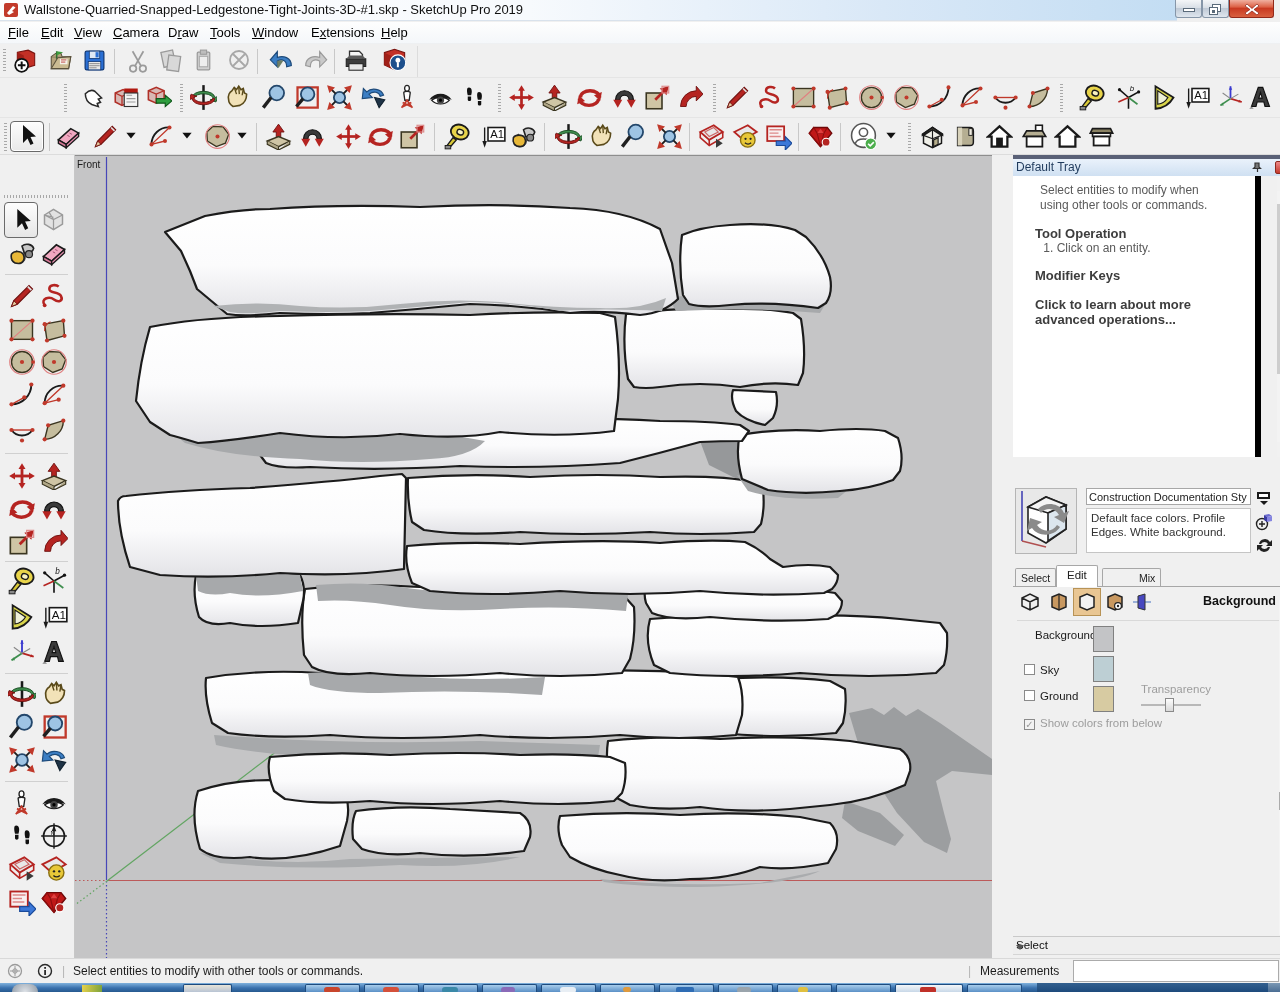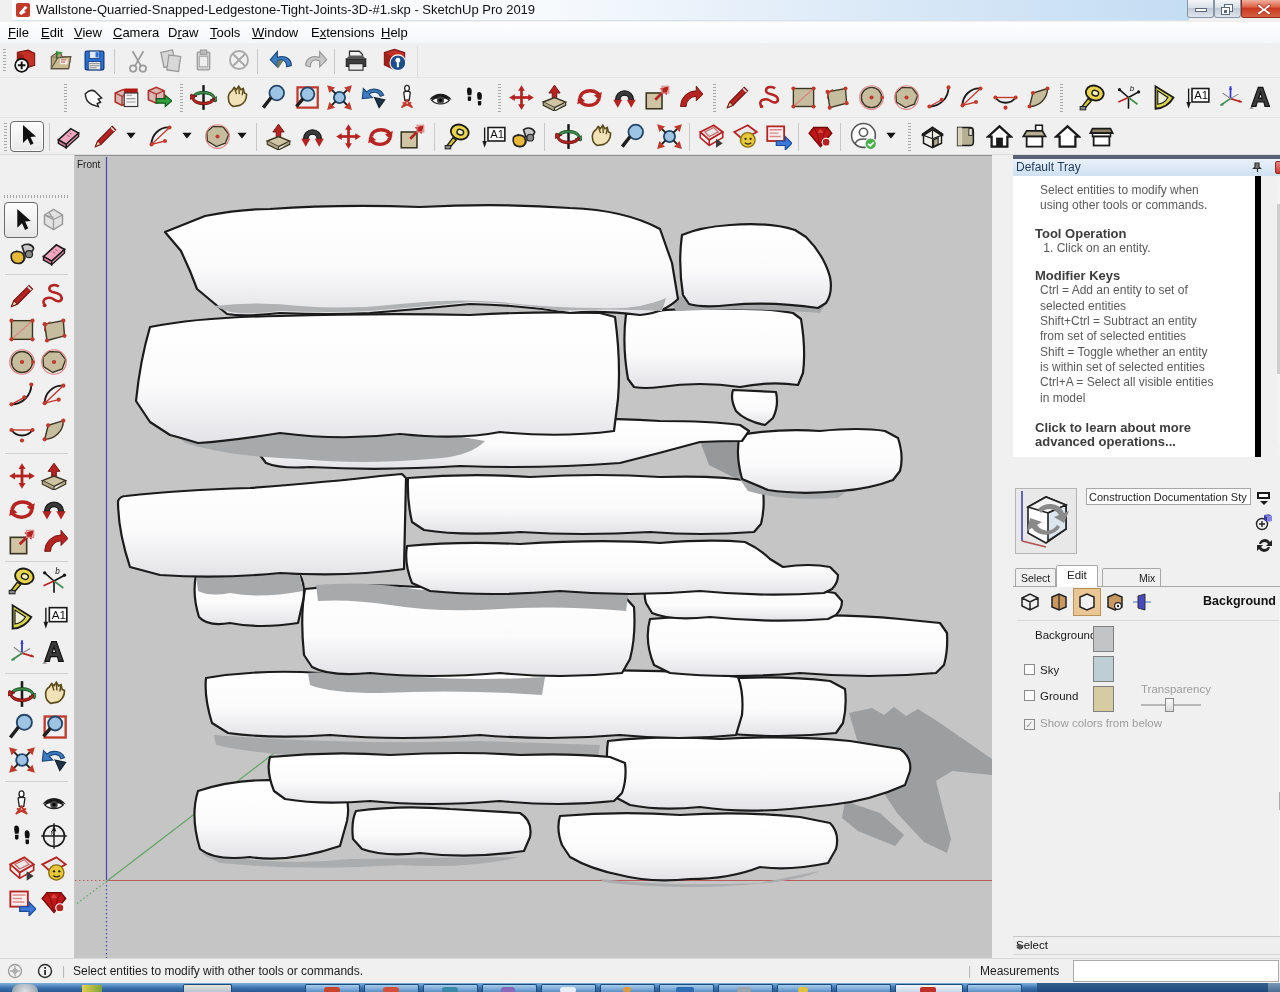--- a/index.html
+++ b/index.html
@@ -1,20 +1,20 @@
 <!DOCTYPE html>
 <html><head>
 <meta charset="utf-8">
 <style>
 * { margin:0; padding:0; box-sizing:border-box; }
 html,body { width:1280px; height:992px; overflow:hidden; font-family:"Liberation Sans", sans-serif; }
 #app { position:relative; width:1280px; height:992px; background:#f0f0f0; }
 
 
-#titlebar { position:absolute; left:12px; top:0; width:1177px; height:21px;
+#titlebar { position:absolute; left:0; top:0; width:1177px; height:21px;
   background:linear-gradient(to right, #fdfdfe 0%, #f7fafd 45%, #d9e8f7 75%, #c3ddf3 100%);
   border-bottom:1px solid #d9e2ec; }
 #titlebar .ticon { position:absolute; left:3px; top:2px; width:16px; height:16px; }
 #titlebar .ttext { position:absolute; left:24px; top:2px; font-size:13px; color:#111; white-space:nowrap; }
 .capbtn { position:absolute; top:0; height:18px; border:1px solid #8696a8; border-top:none; border-radius:0 0 3px 3px; }
 #btnmin { left:1175px; width:27px; background:linear-gradient(#f4f6f8, #d6dde5 50%, #c0cad6 50%, #dfe6ee); }
 #btnmax { left:1202px; width:27px; background:linear-gradient(#f4f6f8, #d6dde5 50%, #c0cad6 50%, #dfe6ee); }
 #btncls { left:1229px; width:45px; background:linear-gradient(#f0b0a0, #dd6348 40%, #c93a22 50%, #d8603f); border-color:#93291a; }
 
 
@@ -958,21 +958,20 @@
         <svg style="position:absolute;right:30px;top:3px" width="11" height="11" viewBox="0 0 11 11">
             <path d="M3 1 h4 v4 l1.5 1.5 h-7 L3 5 Z M5.5 6.5 v3.5" stroke="#333" stroke-width="1.2" fill="#777"></path>
           </svg>
         <div id="trayclose">x</div>
       </div>
       <div id="instr">
         <div class="p1">Select entities to modify when<br>using other tools or commands.</div>
         <div class="h">Tool Operation</div>
         <div class="p2">&nbsp;1. Click on an entity.</div>
         <div class="h">Modifier Keys</div>
-        <div class="p2">Ctrl = Add an entity to set of<br>selected entities<br>Shift+Ctrl = Subtract an entity<br>from set of selected entities<br>Shift = Toggle whether an entity<br>is within set of selected entities<br>Ctrl+A = Select all visible entities<br>in model</div>
         <div class="h2">Click to learn about more<br>advanced operations...</div>
       </div>
       <div id="iscroll">
         <div class="sbtn" style="top:0">
             <span class="tri-u"></span>
           </div>
         <div class="sthumb"></div>
         <div class="sbtn" style="bottom:0">
             <span class="tri-d"></span>
           </div>
@@ -982,20 +981,21 @@
           <line x1="6" y1="2" x2="6" y2="52" stroke="#3a3ab0" stroke-width="1.5"></line>
           <line x1="6" y1="52" x2="30" y2="58" stroke="#b05050" stroke-width="1.5"></line>
           <path d="M12 18 L30 8 L50 16 L50 40 L30 54 L12 44 Z" fill="#fff" stroke="#222" stroke-width="1.6"></path>
           <path d="M12 18 L30 8 L50 16 L32 24 Z" fill="#f4f4f4" stroke="#222" stroke-width="1.6"></path>
           <path d="M32 24 L50 16 L50 40 L32 52 Z" fill="#dce6ee" stroke="#222" stroke-width="1.6"></path>
           <path d="M22 20 C30 12 44 14 48 24 L53 22 L48 34 L38 28 L43 26 C39 19 30 18 25 24 Z" fill="#8a8a8a"></path>
           <path d="M44 38 C38 48 22 48 16 39 L11 42 L14 29 L26 33 L21 36 C26 43 36 44 41 36 Z" fill="#8a8a8a"></path>
         </svg>
       </div>
       <input id="styname" value="Construction Documentation Sty" style="">
+      <div id="stydesc">Default face colors. Profile Edges. White background.</div>
       <svg id="sic1" width="16" height="16" viewBox="0 0 16 16">
           <rect x="1" y="2" width="13" height="7" fill="#1a1a1a"></rect>
           <rect x="3" y="4" width="9" height="3" fill="#fff"></rect>
           <path d="M4 11 h8 l-4 4 z" fill="#1a1a1a"></path>
         </svg>
       <svg id="sic2" width="18" height="18" viewBox="0 0 18 18">
           <circle cx="7" cy="11" r="5.5" fill="none" stroke="#222" stroke-width="1.4"></circle>
           <path d="M7 8 v6 M4 11 h6" stroke="#222" stroke-width="1.4"></path>
           <path d="M9 2 l5 -1 3 2 -5 1 z" fill="#6a6ad0"></path>
           <path d="M9 2 l0 5 3 2 0 -5 z" fill="#3a3aa0"></path>

